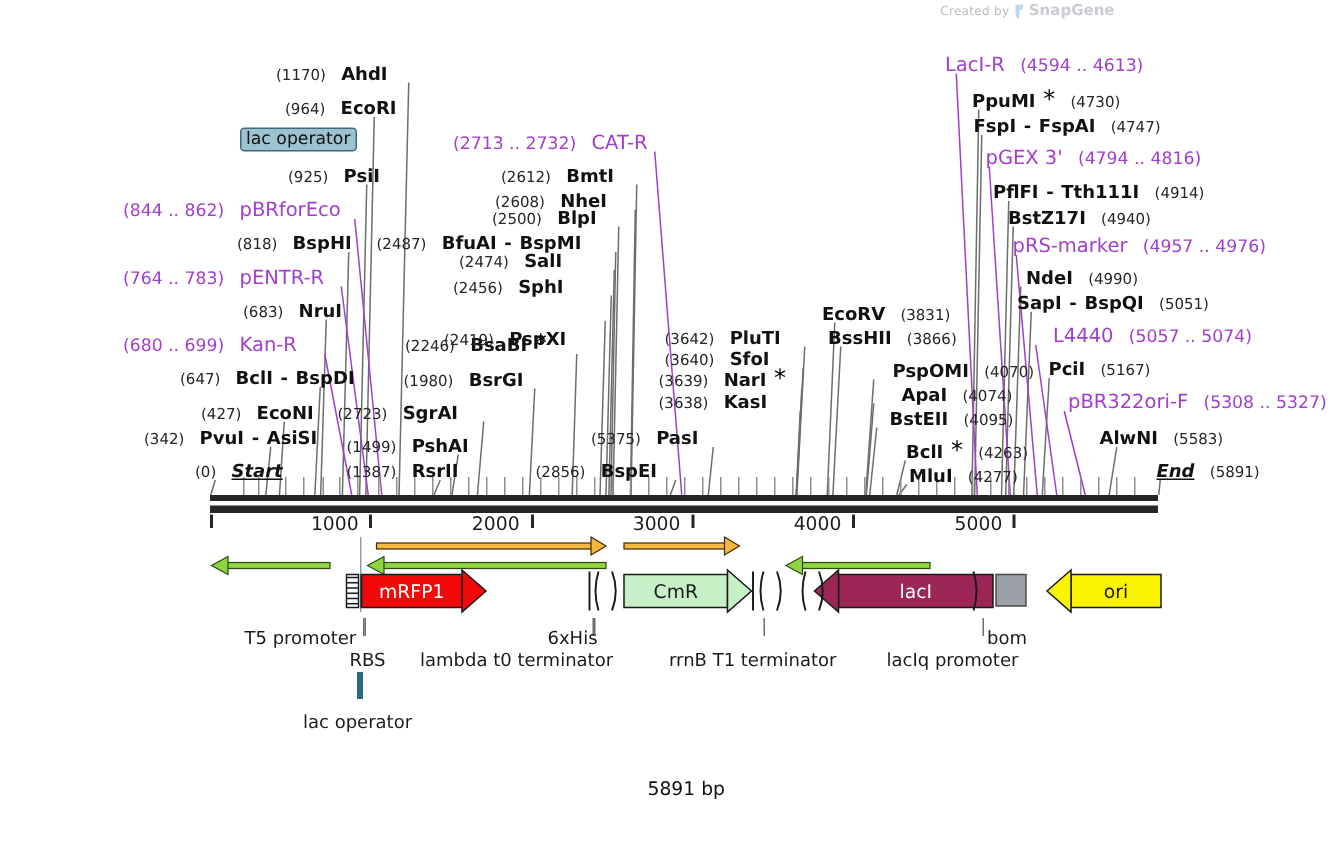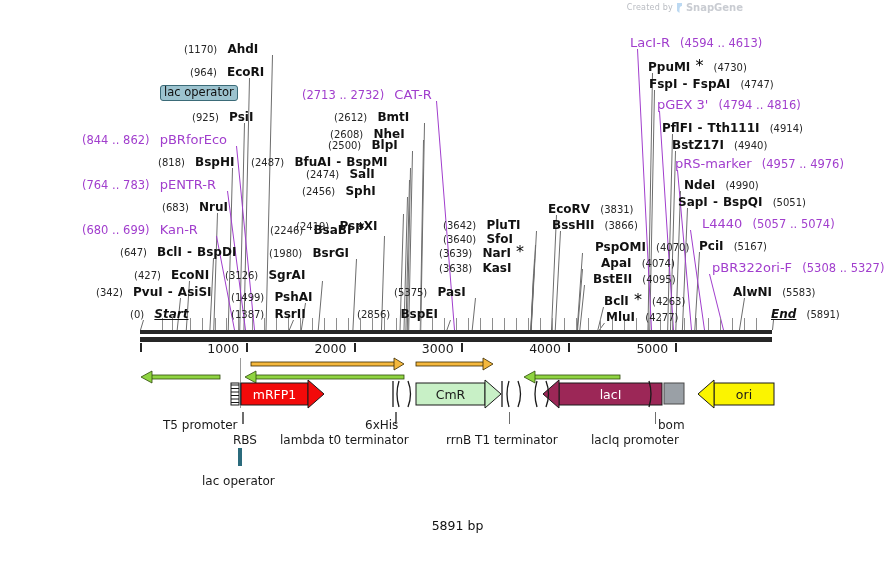--- a/index.html
+++ b/index.html
@@ -163,21 +163,21 @@
   <div id="labels">
       <div class="lbl" style="left: 172px; top: 42px;"><span class="pos">(1170)</span><span>&nbsp;&nbsp;</span><span class="nm">AhdI</span></div>
       <div class="lbl" style="left: 178px; top: 65px;"><span class="pos">(964)</span><span>&nbsp;&nbsp;</span><span class="nm">EcoRI</span></div>
       <div class="lbl" style="left: 180px; top: 110px;"><span class="pos">(925)</span><span>&nbsp;&nbsp;</span><span class="nm">PsiI</span></div>
       <div class="lbl" style="left: 146px; top: 155px;"><span class="pos">(818)</span><span>&nbsp;&nbsp;</span><span class="nm">BspHI</span></div>
       <div class="lbl" style="left: 150px; top: 200px;"><span class="pos">(683)</span><span>&nbsp;&nbsp;</span><span class="nm">NruI</span></div>
       <div class="lbl" style="left: 108px; top: 245px;"><span class="pos">(647)</span><span>&nbsp;&nbsp;</span><span class="nm">BclI</span><span> </span><span class="dash">-</span><span> </span><span class="nm">BspDI</span></div>
       <div class="lbl" style="left: 122px; top: 268px;"><span class="pos">(427)</span><span>&nbsp;&nbsp;</span><span class="nm">EcoNI</span></div>
       <div class="lbl" style="left: 84px; top: 285px;"><span class="pos">(342)</span><span>&nbsp;&nbsp;</span><span class="nm">PvuI</span><span> </span><span class="dash">-</span><span> </span><span class="nm">AsiSI</span></div>
       <div class="lbl" style="left: 118px; top: 307px;"><span class="pos">(0)</span><span>&nbsp;&nbsp;</span><span class="nm ital">Start</span></div>
-      <div class="lbl" style="left: 213px; top: 268px;"><span class="pos">(3126)</span><span>&nbsp;&nbsp;</span><span class="nm">SgrAI</span></div>
+      <div class="lbl" style="left: 213px; top: 268px;"><span class="pos">(2723)</span><span>&nbsp;&nbsp;</span><span class="nm">SgrAI</span></div>
       <div class="lbl" style="left: 219px; top: 290px;"><span class="pos">(1499)</span><span>&nbsp;&nbsp;</span><span class="nm">PshAI</span></div>
       <div class="lbl" style="left: 219px; top: 307px;"><span class="pos">(1387)</span><span>&nbsp;&nbsp;</span><span class="nm">RsrII</span></div>
       <div class="lbl" style="left: 257px; top: 246px;"><span class="pos">(1980)</span><span>&nbsp;&nbsp;</span><span class="nm">BsrGI</span></div>
       <div class="lbl" style="left: 258px; top: 223px;"><span class="pos">(2246)</span><span>&nbsp;&nbsp;</span><span class="nm">BsaBI</span><span> *</span></div>
       <div class="lbl" style="left: 284px; top: 201px; margin-top: 18px;"><span class="pos">(2419)</span><span>&nbsp;&nbsp;</span><span class="nm">PspXI</span></div>
       <div class="lbl" style="left: 290px; top: 184px;"><span class="pos">(2456)</span><span>&nbsp;&nbsp;</span><span class="nm">SphI</span></div>
       <div class="lbl" style="left: 294px; top: 167px;"><span class="pos">(2474)</span><span>&nbsp;&nbsp;</span><span class="nm">SalI</span></div>
       <div class="lbl" style="left: 239px; top: 155px;"><span class="pos">(2487)</span><span>&nbsp;&nbsp;</span><span class="nm">BfuAI</span><span> </span><span class="dash">-</span><span> </span><span class="nm">BspMI</span></div>
       <div class="lbl" style="left: 316px; top: 138px;"><span class="pos">(2500)</span><span>&nbsp;&nbsp;</span><span class="nm">BlpI</span></div>
       <div class="lbl" style="left: 318px; top: 127px;"><span class="pos">(2608)</span><span>&nbsp;&nbsp;</span><span class="nm">NheI</span></div>

